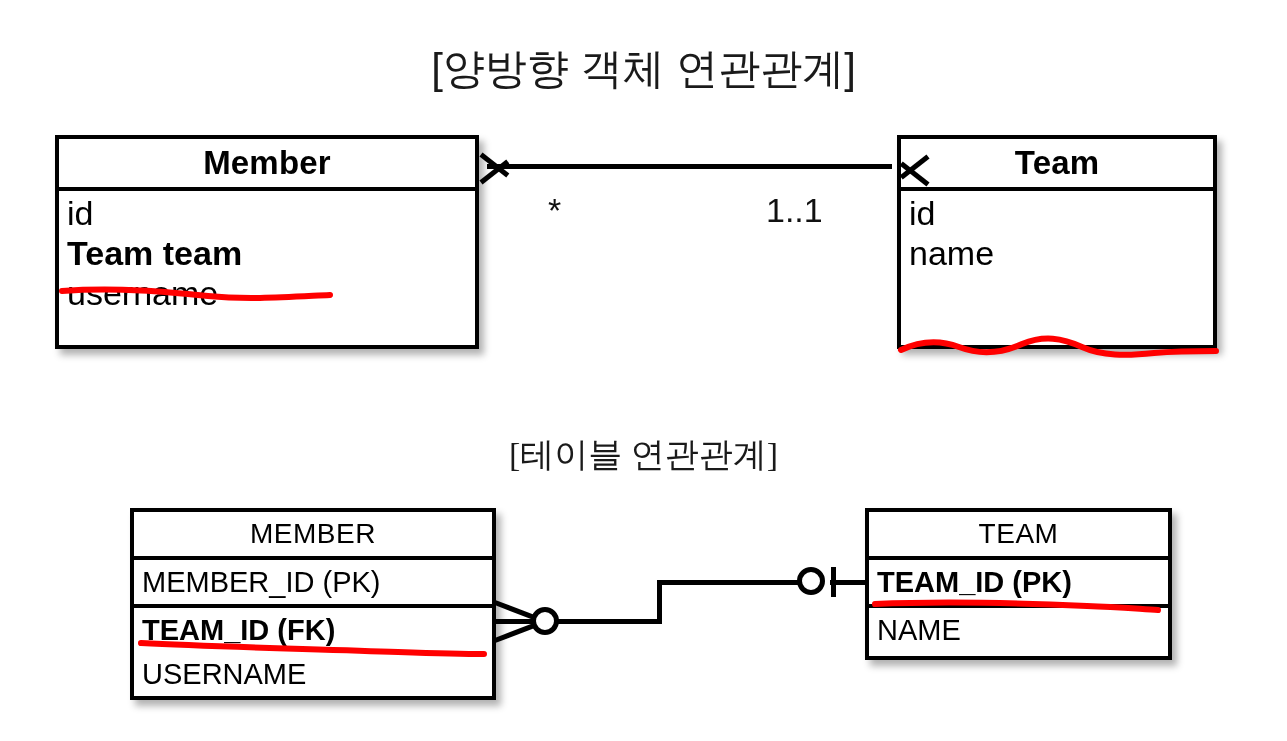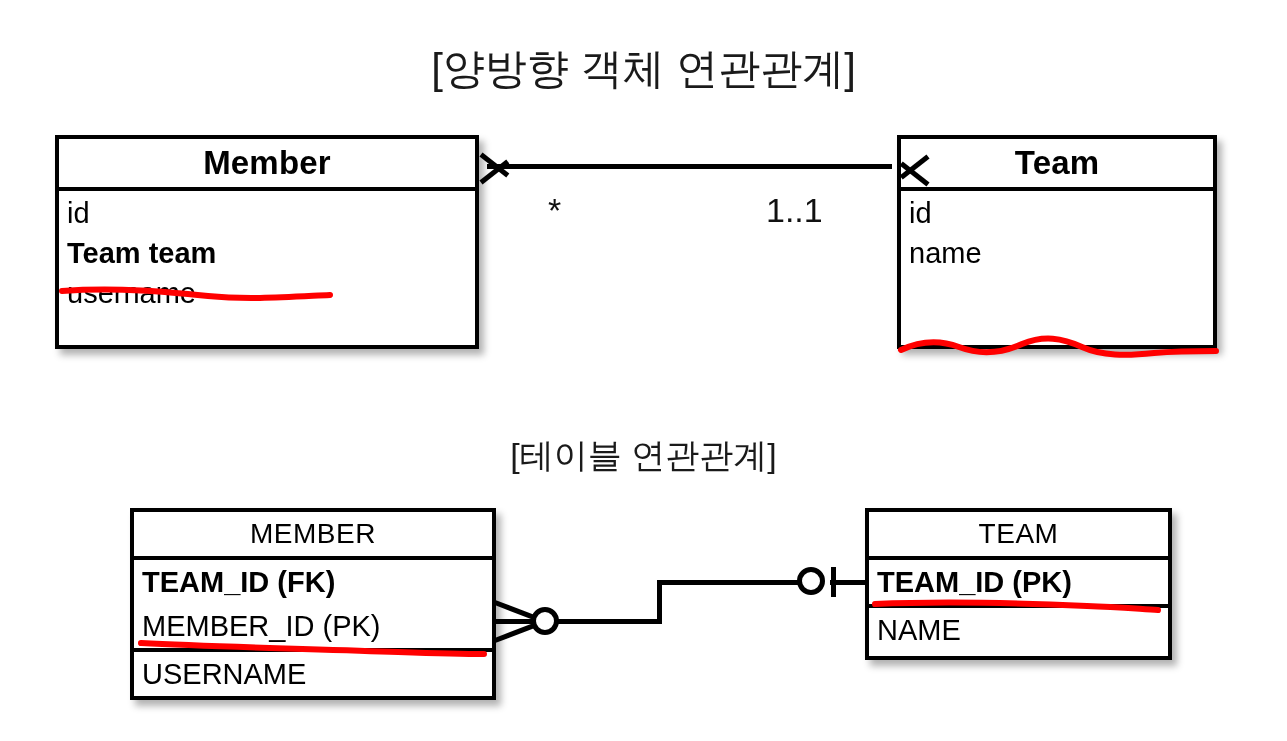--- a/index.html
+++ b/index.html
@@ -33,20 +33,21 @@
     left: 0; top: 44px;
     width: 1287px;
     font-size: 42px;
     line-height: 50px;
   }
   #title-table {
     left: 0; top: 434px;
     width: 1287px;
     font-size: 34px;
     line-height: 42px;
+    font-family: Liberation Serif, serif;
   }
   
   .uml-box {
     position: absolute;
     background: #ffffff;
     border: 4px solid #000000;
     box-sizing: border-box;
     box-shadow: 5px 6px 7px rgba(0,0,0,0.30);
   }
   .uml-header {
@@ -56,21 +57,21 @@
     align-items: center;
     justify-content: center;
     font-size: 33px;
     font-weight: 700;
     letter-spacing: 0.2px;
   }
   .uml-body {
     padding: 2px 0 0 8px;
   }
   .uml-field {
-    font-size: 29px;
+    font-size: 34px;
     line-height: 40px;
     white-space: nowrap;
     position: relative;
   }
   .uml-field.bold {
     font-weight: 700;
   }
   #uml-member  { left: 55px;  top: 135px; width: 424px; height: 214px; }
   #uml-team    { left: 897px; top: 135px; width: 320px; height: 214px; }
 
@@ -218,22 +219,22 @@
   <div class="arrow-stroke" id="arrow-r-up"></div>
   <div class="arrow-stroke" id="arrow-r-dn"></div>
 
   <div class="mult-label" id="mult-left">*</div>
   <div class="mult-label" id="mult-right">1..1</div>
 
   <div class="section-title" id="title-table">[테이블 연관관계]</div>
 
   <div class="er-box" id="er-member">
     <div class="er-header">MEMBER</div>
+    <div class="er-cell divided">MEMBER_ID (PK)</div>
     <div class="er-cell bold">TEAM_ID (FK)</div>
-    <div class="er-cell divided">MEMBER_ID (PK)</div>
     <div class="er-cell">USERNAME</div>
   </div>
 
   <svg class="red-mark" style="left:138px; top:638px; width:350px; height:18px;" viewBox="0 0 350 18">
     <path d="M3,5 C80,9 180,11 260,14 C290,15 320,16 346,16" stroke="#FF0000" stroke-width="6"></path>
   </svg>
 
   <div class="er-box" id="er-team">
     <div class="er-header">TEAM</div>
     <div class="er-cell divided bold">TEAM_ID (PK)</div>

